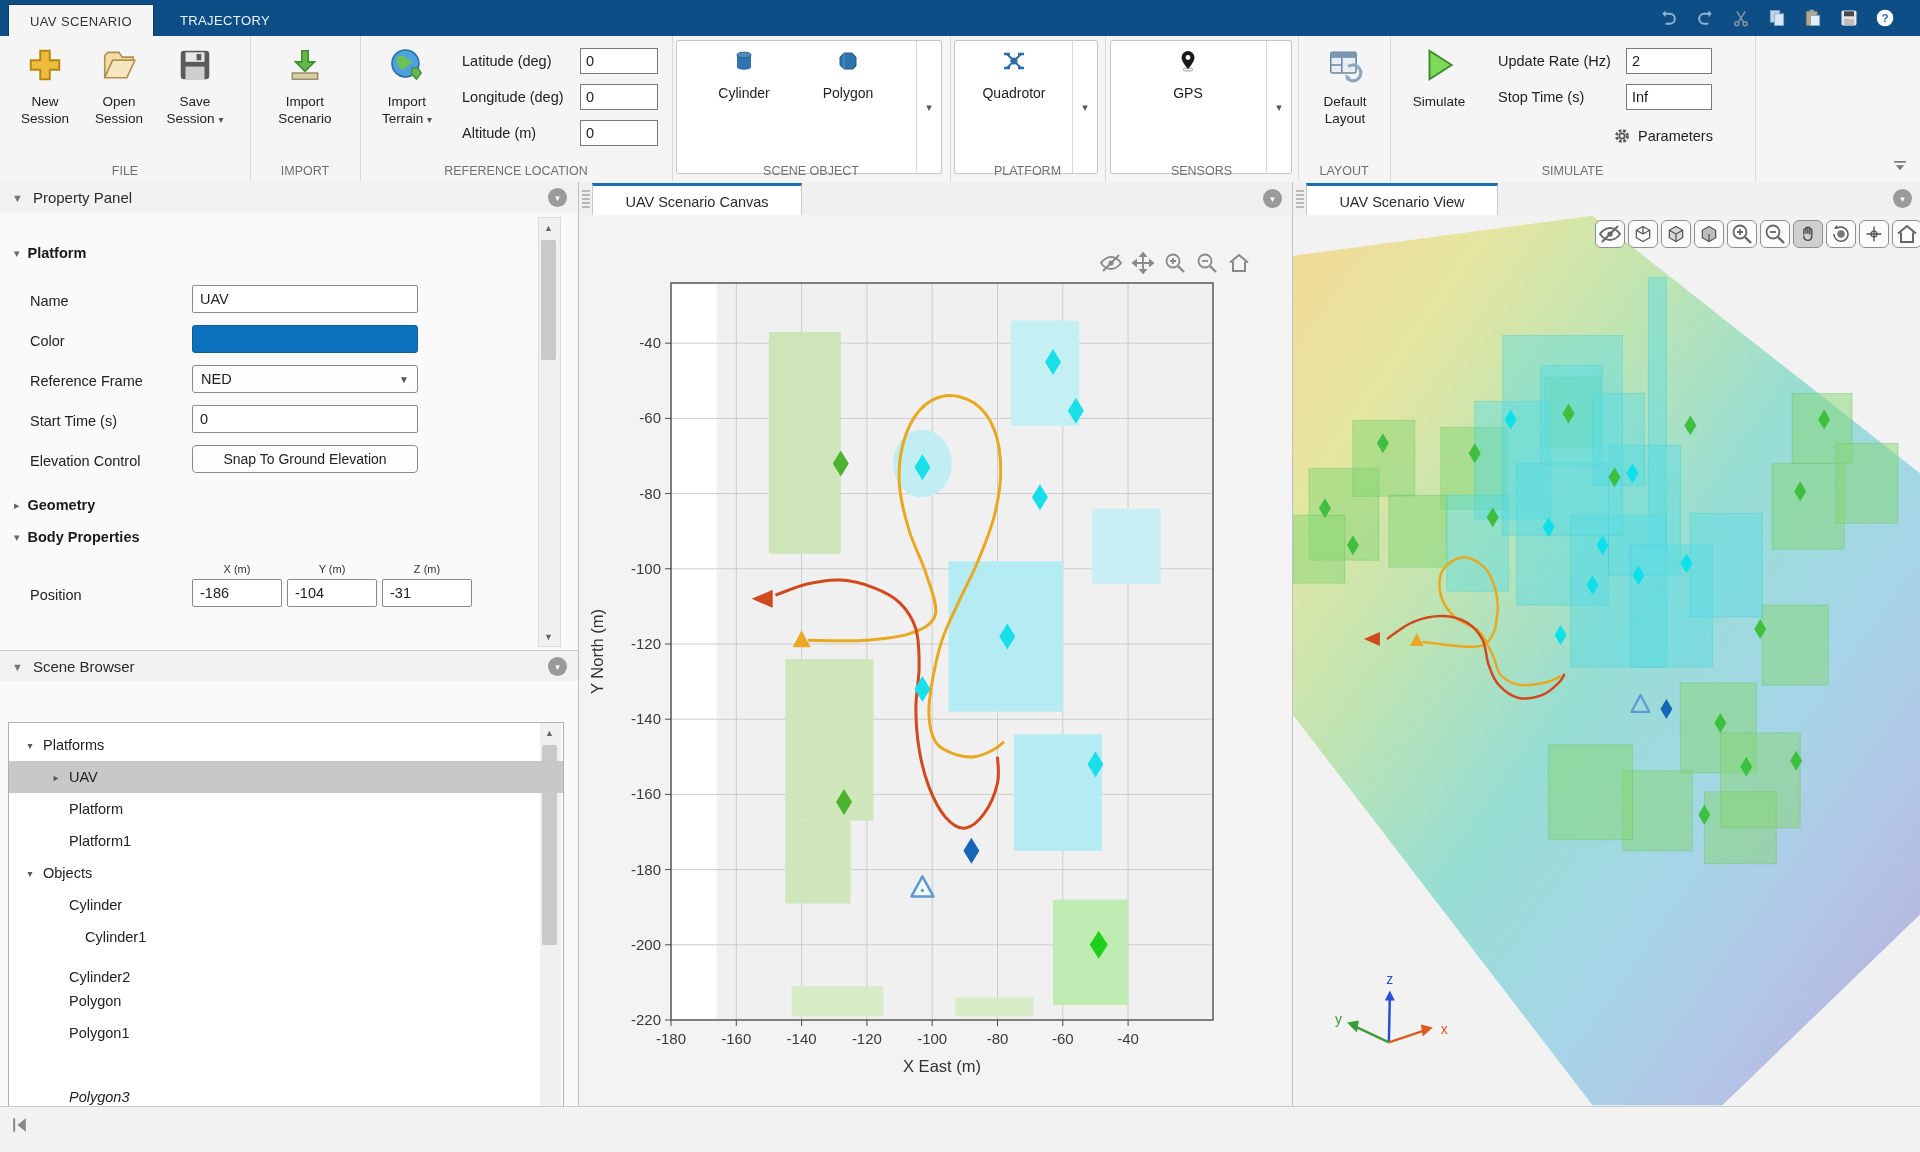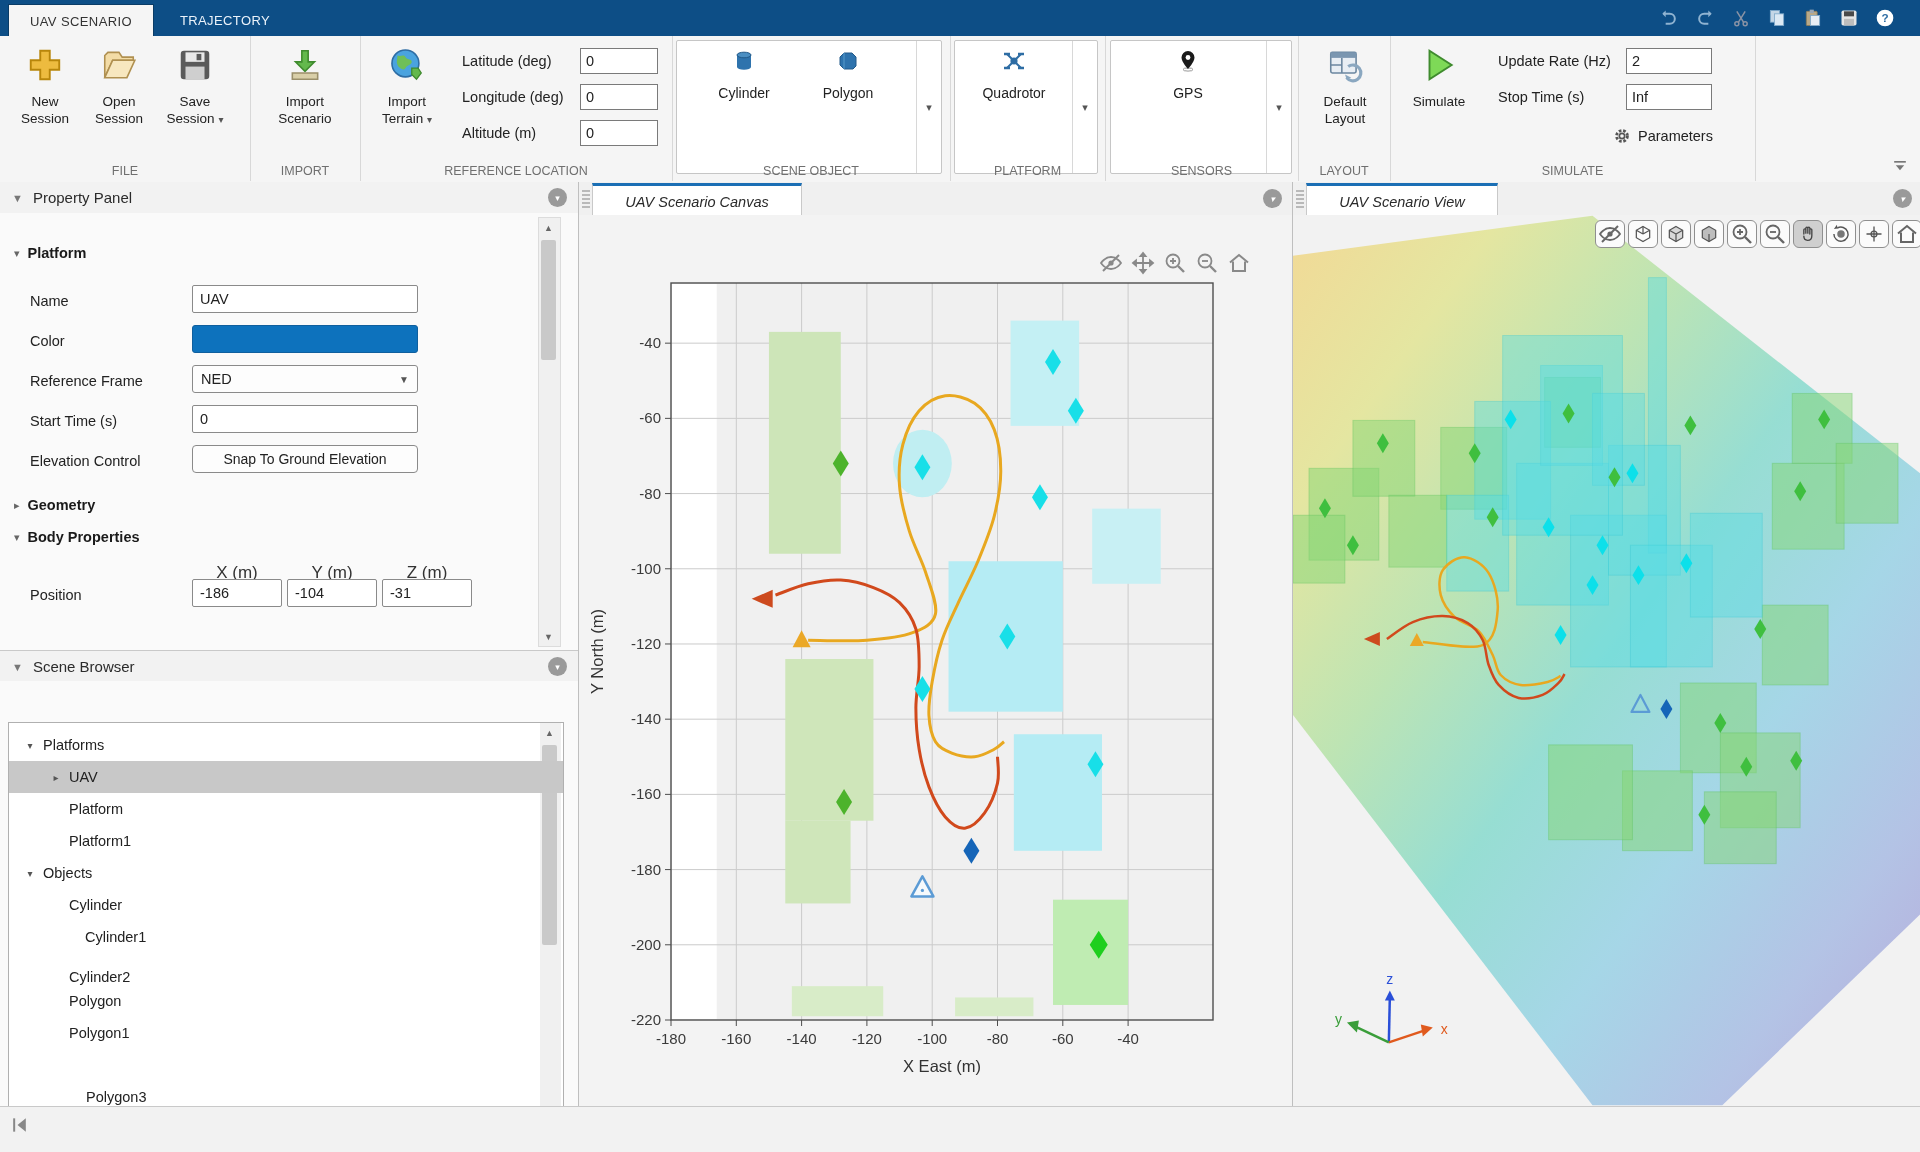--- a/index.html
+++ b/index.html
@@ -44,33 +44,33 @@
   .sechdr{position:absolute;left:14px;font-size:14.5px;font-weight:bold;color:#1a1a1a;display:flex;align-items:center;gap:8px;}
   .sechdr .tri{font-weight:normal;color:#666;font-size:11px;}
   .pctl{position:absolute;left:192px;width:226px;height:28px;box-sizing:border-box;}
   .pinput{border:1px solid #8a8a8a;border-radius:2px;background:#fff;width:100%;height:100%;
           font-size:14.5px;font-family:"Liberation Sans",sans-serif;padding:0 7px;box-sizing:border-box;color:#222;}
   .pdrop{border:1px solid #8a8a8a;border-radius:3px;background:#fdfdfd;display:flex;align-items:center;
          justify-content:space-between;padding:0 8px;font-size:14.5px;color:#222;cursor:pointer;height:100%;box-sizing:border-box;}
   .pbtn{border:1px solid #8a8a8a;border-radius:4px;background:#fdfdfd;display:flex;align-items:center;
         justify-content:center;font-size:14px;color:#222;cursor:pointer;height:100%;box-sizing:border-box;white-space:nowrap;}
   .swatch{border:1px solid #0f5f9e;border-radius:3px;cursor:pointer;height:100%;box-sizing:border-box;}
-  .poshdr{position:absolute;font-size:17px;color:#333;width:90px;text-align:center;}
+  .poshdr{position:absolute;font-size:11px;color:#333;width:90px;text-align:center;}
   .posin{position:absolute;width:90px;height:28px;}
   .sbar{position:absolute;width:21px;background:#f0f0f0;border:1px solid #dcdcdc;}
   .sarrow{position:absolute;left:0;width:19px;height:19px;display:flex;align-items:center;justify-content:center;
           font-size:9px;color:#666;background:#f0f0f0;cursor:pointer;}
   .sthumb{position:absolute;left:2px;width:15px;background:#c9c9c9;border-radius:2px;}
   
   #treebox{position:absolute;left:8px;top:41px;width:554px;height:406px;background:#fff;border:1px solid #b0b0b0;overflow:hidden;}
   .trow{position:absolute;left:0;width:100%;height:32px;display:flex;align-items:center;font-size:14.5px;color:#222;cursor:pointer;}
   .trow.sel{background:#c8c8c8;}
   .trow .tri{font-size:10px;color:#555;width:14px;text-align:center;}
   
-  .tabbar{position:absolute;top:0;height:33px;background:#f0f0f0;border-bottom:1px solid #cfcfcf;font-style:italic;}
+  .tabbar{position:absolute;top:0;height:33px;background:#f0f0f0;border-bottom:1px solid #cfcfcf;}
   .doctab{position:absolute;top:1px;height:32px;background:#fff;border:1px solid #c9c9c9;border-bottom:none;
           border-top:3px solid #1b6fb5;display:flex;align-items:center;justify-content:center;
           font-size:14.5px;color:#2b2b2b;cursor:pointer;}
   .grip{position:absolute;left:3px;top:8px;width:8px;height:18px;
         background:repeating-linear-gradient(#b9b9b9 0 2px,transparent 2px 4px);}
   .miniicons{position:absolute;display:flex;gap:10px;align-items:center;}
   .mico{width:22px;height:22px;cursor:pointer;opacity:.75;}
   .vbtn{width:28px;height:26px;border:1px solid #8f8f8f;border-radius:6px;background:#fbfbfb;
         display:flex;align-items:center;justify-content:center;cursor:pointer;}
   .vbtn.active{background:#cfcfcf;}
@@ -427,21 +427,21 @@
             <span style="margin-left: 6px;">Polygon</span>
           </div>
           <div class="trow" style="top: 294px;">
             <span style="display: inline-block; width: 40px;"></span>
             <span class="tri"></span>
             <span style="margin-left: 6px;">Polygon1</span>
           </div>
           <div class="trow" style="top: 358px;">
             <span style="display: inline-block; width: 40px;"></span>
             <span class="tri"></span>
-            <span style="margin-left: 23px;">Polygon3</span>
+            <span style="margin-left: 6px; font-style: italic;">Polygon3</span>
           </div>
         </div>
     </div>
 
     <div class="tabbar" style="left:579px;width:713px;">
       <div class="grip"></div>
       <div class="doctab" style="left:13px;width:208px;">
         <span>UAV Scenario Canvas</span>
       </div>
       <span class="pmenu" style="left:684px;top:7px;">▾</span>

